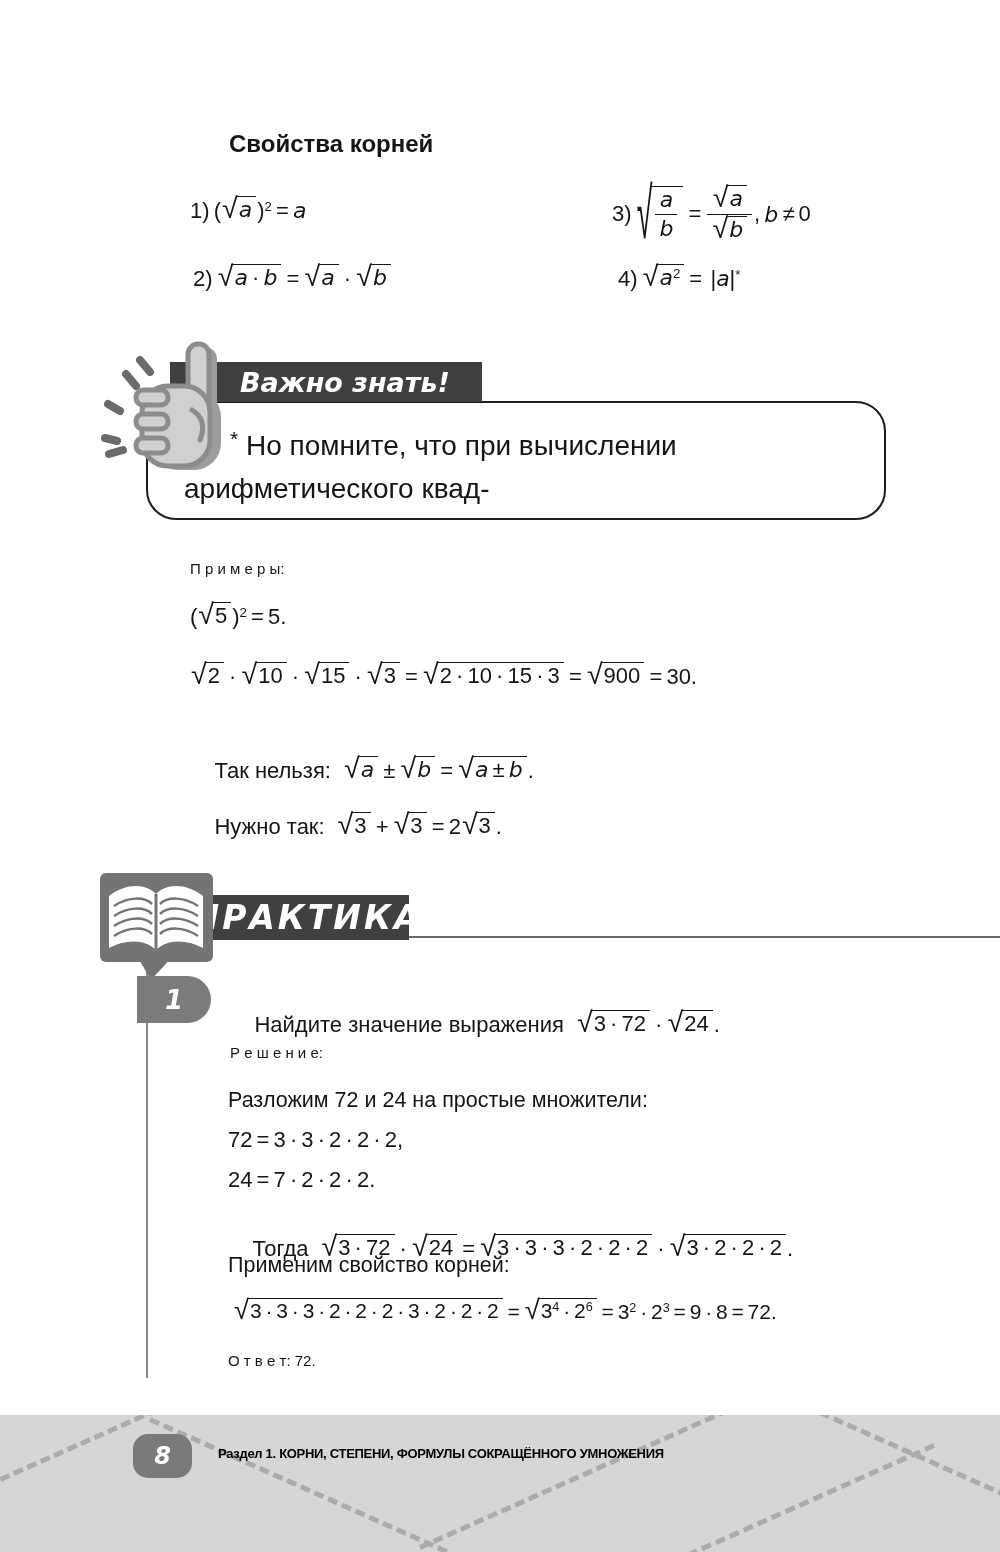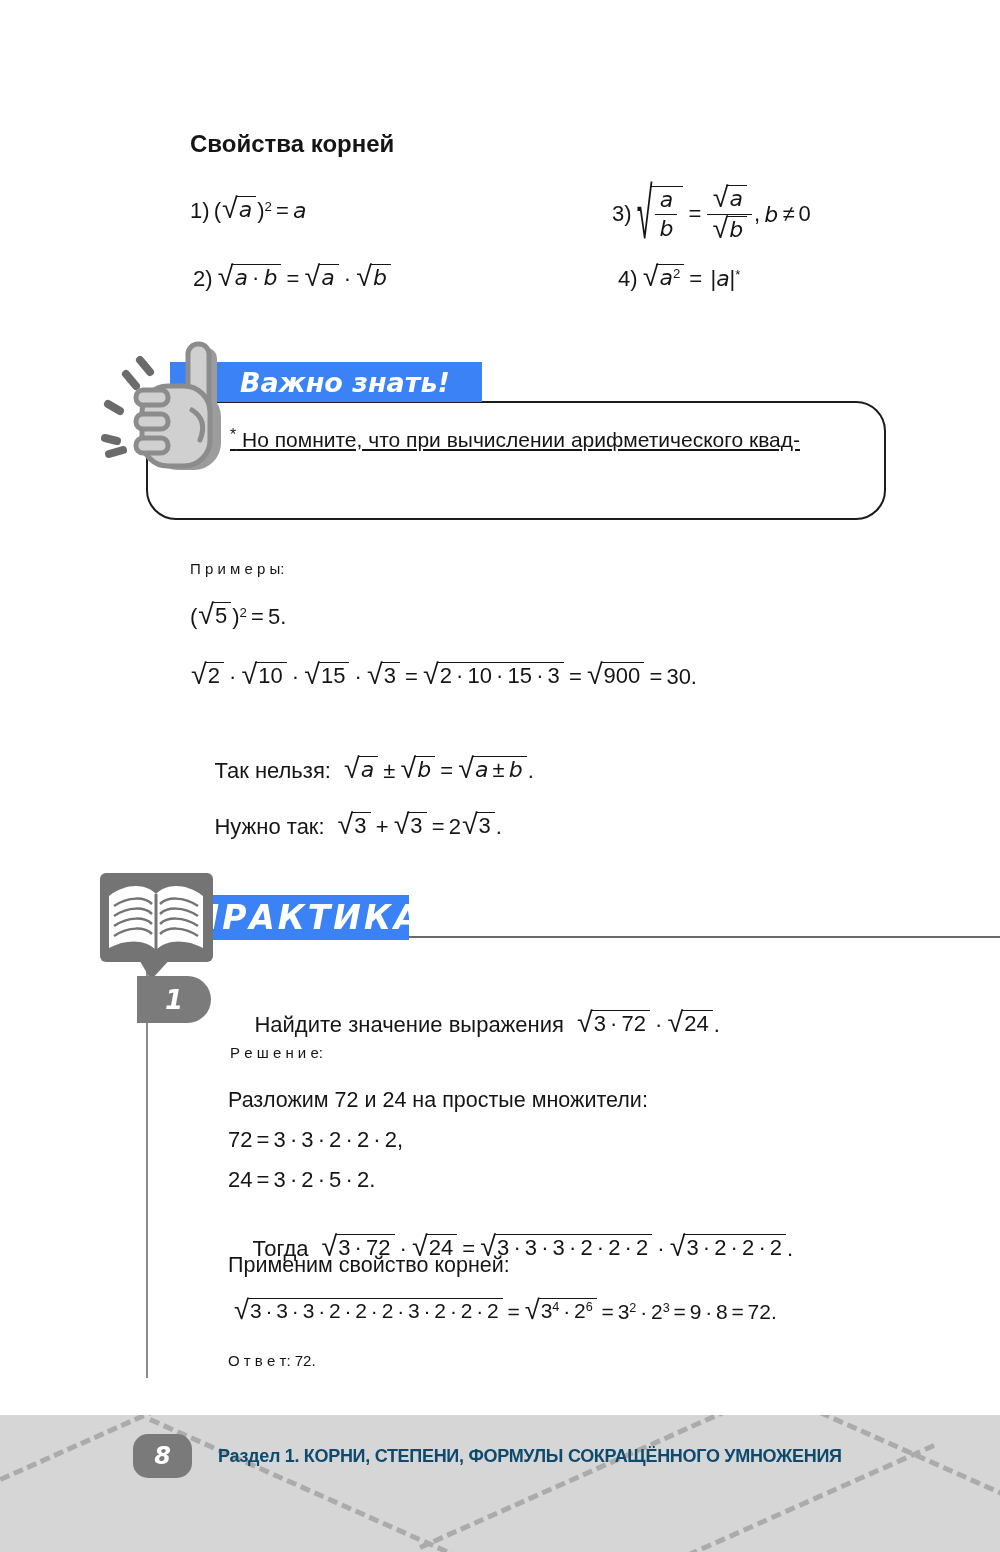--- a/index.html
+++ b/index.html
@@ -2,21 +2,21 @@
 <html><head>
 <meta charset="utf-8">
 <style>
   html,body { margin:0; padding:0; background:#ffffff; }
   .page {
     position:relative; width:1000px; height:1552px; overflow:hidden;
     background:#ffffff; color:#151515;
     font-family:"Liberation Sans", sans-serif;
   }
   .t { position:absolute; white-space:pre; }
-  .bold { font-weight:bold; }
+  .bold { font-weight:bold;margin-left:39px; }
   .math { font-size:22px; }
   .math i { font-style:italic; font-family:"DejaVu Sans", sans-serif; }
   .formula { white-space:pre; word-spacing:-2px; }
   .formula-flex { display:inline-flex; align-items:center; white-space:pre; word-spacing:-2px; }
 
   
   .rad { display:inline-flex; align-items:flex-start; margin:0 1px; }
   .rsign { font-size:1.3em; line-height:0.85; font-style:normal; }
   .rbar { border-top:1.9px solid #161616; margin-left:-2px; padding:0 4px 0 3px; }
   .rad-tall .rsign { transform:scaleY(2.5); transform-origin:0 2px; }
@@ -24,29 +24,29 @@
   .frac { display:inline-flex; flex-direction:column; align-items:center; vertical-align:middle; margin:0 2px; }
   .ftop { padding:0 4px 1px 4px; }
   .fbot { border-top:1.9px solid #161616; padding:1px 4px 0 4px; }
   
   .fsup { font-size:0.6em; position:relative; top:-0.55em; line-height:0; }
 
   .spaced { font-size:15px; }
 
   
   .banner {
-    position:absolute; background:#3b82f6; color:#ffffff;
+    position:absolute; background:#404040; color:#ffffff;
     display:flex; align-items:center;
     font-family:"DejaVu Sans", sans-serif; font-style:italic; font-weight:bold;
   }
   .banner-important { left:170px; top:362px; width:312px; height:40px; font-size:27px; padding-left:70px; z-index:2; box-sizing:border-box; }
   .note-box {
     position:absolute; left:146px; top:401px; width:740px; height:119px;
     border:2px solid #1c1c1c; border-radius:30px; box-sizing:border-box;
-    padding:21px 26px 0 36px; font-size:21px; line-height:1.55; z-index:1;text-decoration:underline;
+    padding:21px 26px 0 36px; font-size:28px; line-height:1.55; z-index:1;
   }
   .note-indent { display:inline-block; width:46px; }
   .sup-star { font-size:0.75em; position:relative; top:-0.45em; }
 
   .hand-svg { position:absolute; left:92px; top:338px; z-index:3; }
   .book-svg { position:absolute; left:93px; top:866px; z-index:2; }
 
   .banner-practice { left:205px; top:895px; width:204px; height:45px; font-size:33px; letter-spacing:3px; justify-content:center; z-index:1; }
   .hline { position:absolute; left:300px; top:936px; width:700px; height:2px; background:#6a6a6a; z-index:0; }
   .vline { position:absolute; left:146px; top:952px; width:2px; height:426px; background:#8a8a8a; z-index:0; }
@@ -62,22 +62,22 @@
   
   .footer { position:absolute; left:0; top:1415px; width:1000px; height:137px; background:#d6d6d6; overflow:hidden; }
   .dash { position:absolute; border-top:5px dashed #ababab; transform-origin:left center; }
   .badge-page {
     position:absolute; left:133px; top:19px; width:59px; height:44px;
     background:#7a7a7a; border-radius:15px; color:#ffffff;
     display:flex; align-items:center; justify-content:center;
     font-family:"DejaVu Sans", sans-serif; font-style:italic; font-weight:bold; font-size:24px;
   }
   .footer-title {
-    position:absolute; left:218px; top:31px; font-size:18px; font-weight:bold;
-    letter-spacing:-0.3px; color:#0c4a6e; white-space:pre;
+    position:absolute; left:218px; top:31px; font-size:13px; font-weight:bold;
+    letter-spacing:-0.3px; color:#000000; white-space:pre;
   }
 </style>
 </head>
 <body>
 
 <div class="page">
 
   <div class="t bold" style="left:190px; top:130px; font-size:24px;">Свойства корней</div>
 
   <div class="t math formula" style="left:190px; top:196px;">1) (<span class="rad"><span class="rsign">√</span><span class="rbar"><i>a</i></span></span>)<span class="fsup">2</span> = <i>a</i></div>
@@ -153,21 +153,21 @@
     <span>1</span>
   </div>
 
   <div class="t" style="left:230px; top:984px; font-size:22px;">
     <span class="label-gap">Найдите значение выражения</span><span class="math formula"><span class="rad"><span class="rsign">√</span><span class="rbar">3 · 72</span></span> · <span class="rad"><span class="rsign">√</span><span class="rbar">24</span></span>.</span>
   </div>
 
   <div class="t spaced" style="left:230px; top:1044px;">Р е ш е н и е:</div>
   <div class="t" style="left:228px; top:1088px; font-size:21.5px;">Разложим 72 и 24 на простые множители:</div>
   <div class="t math formula" style="left:228px; top:1127px;">72 = 3 · 3 · 2 · 2 · 2,</div>
-  <div class="t math formula" style="left:228px; top:1167px;">24 = 3 · 2 · 5 · 2.</div>
+  <div class="t math formula" style="left:228px; top:1167px;">24 = 7 · 2 · 2 · 2.</div>
 
   <div class="t" style="left:228px; top:1208px; font-size:22px;">
     <span class="label-gap">Тогда</span><span class="math formula"><span class="rad"><span class="rsign">√</span><span class="rbar">3 · 72</span></span> · <span class="rad"><span class="rsign">√</span><span class="rbar">24</span></span> = <span class="rad"><span class="rsign">√</span><span class="rbar">3 · 3 · 3 · 2 · 2 · 2</span></span> · <span class="rad"><span class="rsign">√</span><span class="rbar">3 · 2 · 2 · 2</span></span>.</span>
   </div>
 
   <div class="t" style="left:228px; top:1253px; font-size:21.5px;">Применим свойство корней:</div>
   <div class="t math formula" style="left:233px; top:1298px; font-size:21px;"><span class="rad"><span class="rsign">√</span><span class="rbar">3 · 3 · 3 · 2 · 2 · 2 · 3 · 2 · 2 · 2</span></span> = <span class="rad"><span class="rsign">√</span><span class="rbar">3<span class="fsup">4</span> · 2<span class="fsup">6</span></span></span> = 3<span class="fsup">2</span> · 2<span class="fsup">3</span> = 9 · 8 = 72.</div>
   <div class="t spaced" style="left:228px; top:1352px;">О т в е т: 72.</div>
 
   <div class="footer">

